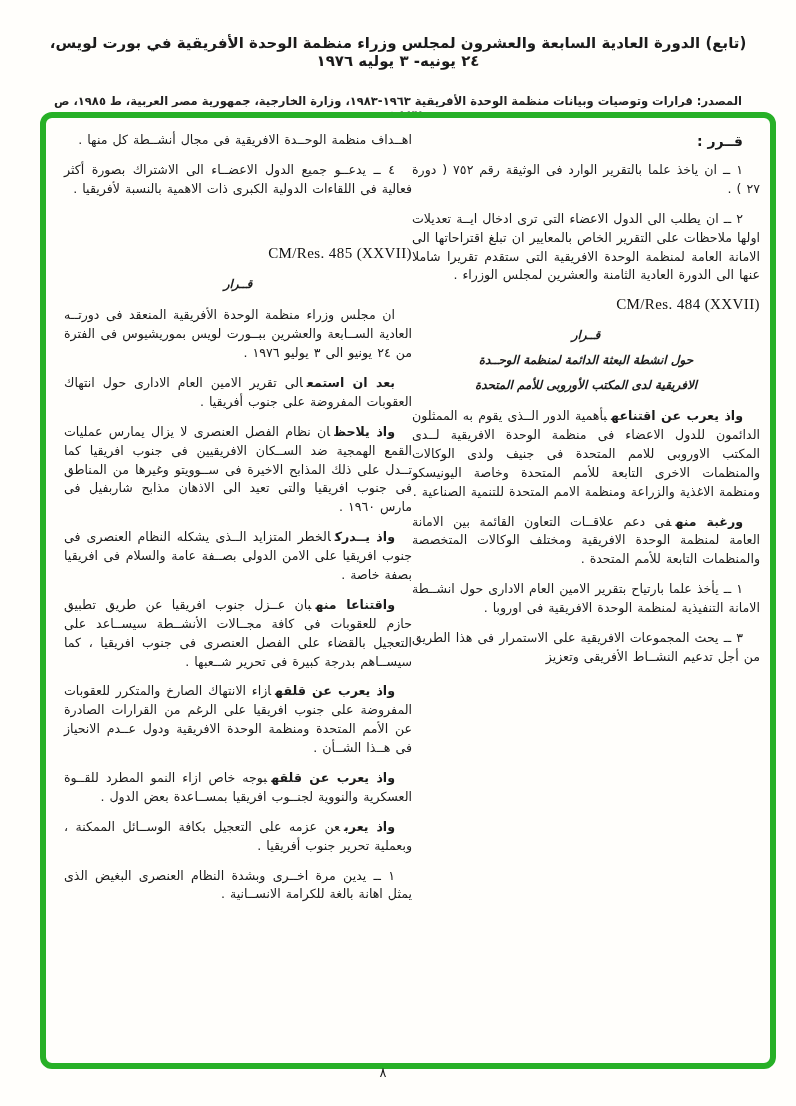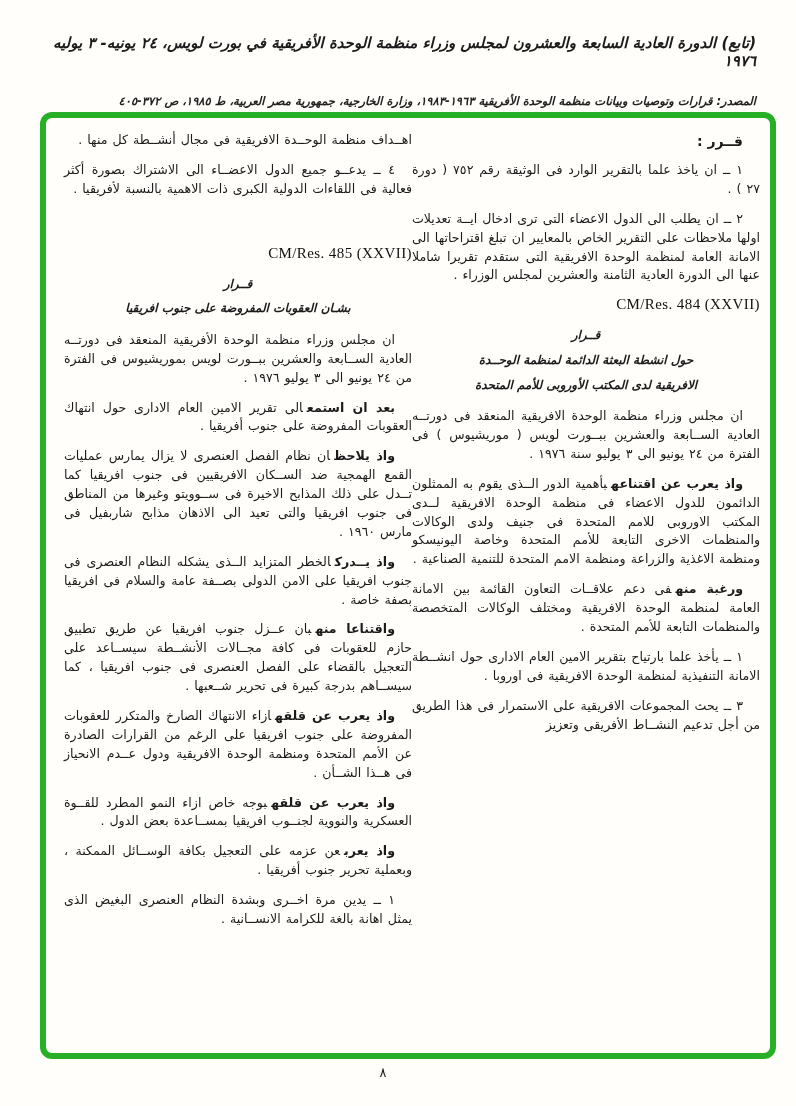--- a/index.html
+++ b/index.html
@@ -6,31 +6,31 @@
   body {
     width: 796px; height: 1106px;
     background: #fffefb;
     font-family: "DejaVu Sans", sans-serif;
     color: #1b1b1b;
     position: relative;
     overflow: hidden;
   }
   .header {
     position: absolute; top: 34px; left: 40px; right: 40px;
-    direction: rtl; text-align: right; font-style: italic;
+    direction: rtl; text-align: center;
   }
   .header-line1 { font-weight: bold; font-size: 15px; letter-spacing: 0; }
   .header-line2 { font-weight: bold; font-size: 11.5px; margin-top: 24px; color: #222; }
   .frame {
     position: absolute; top: 112px; left: 40px;
     width: 704px; height: 922px;
     border: 6px solid #27b027;
     border-radius: 12px;
     background: #fffefb;
-    padding: 13px 10px 0 10px;
+    padding: 13px 10px 10px 10px;
     overflow: hidden;
   }
   .columns {
     display: flex; flex-direction: row; height: 100%;
   }
   .col { width: 348px; direction: rtl; }
   .col-left  { margin-left: 8px; }
   .col-right { margin-right: 0; }
   .para, .item {
     text-align: justify;
@@ -77,21 +77,20 @@
   <div class="columns">
 
     <div class="col col-left">
       <p class="para no-indent">اهــداف منظمة الوحــدة الافريقية فى مجال أنشــطة كل منها .</p>
       <p class="item">٤ ــ يدعــو جميع الدول الاعضــاء الى الاشتراك بصورة أكثر فعالية فى اللقاءات الدولية الكبرى ذات الاهمية بالنسبة لأفريقيا .</p>
 
       <div class="res-code res-code-gap">CM/Res. 485 (XXVII)</div>
 
       <div class="decree-title">
         <div>قــرار</div>
-        <div>بشـان العقوبات المفروضة على جنوب افريقيا</div>
       </div>
 
       <p class="para"><b class="lead"></b><span>ان مجلس وزراء منظمة الوحدة الأفريقية المنعقد فى دورتــه العادية الســابعة والعشرين ببــورت لويس بموريشيوس فى الفترة من ٢٤ يونيو الى ٣ يوليو ١٩٧٦ .</span></p>
       <p class="para"><b class="lead">بعد ان استمع</b><span>الى تقرير الامين العام الادارى حول انتهاك العقوبات المفروضة على جنوب أفريقيا .</span></p>
       <p class="para"><b class="lead">واذ يلاحظ</b><span>ان نظام الفصل العنصرى لا يزال يمارس عمليات القمع الهمجية ضد الســكان الافريقيين فى جنوب افريقيا كما تــدل على ذلك المذابح الاخيرة فى ســوويتو وغيرها من المناطق فى جنوب افريقيا والتى تعيد الى الاذهان مذابح شاربفيل فى مارس ١٩٦٠ .</span></p>
       <p class="para"><b class="lead">واذ يــدرك</b><span>الخطر المتزايد الــذى يشكله النظام العنصرى فى جنوب افريقيا على الامن الدولى بصــفة عامة والسلام فى افريقيا بصفة خاصة .</span></p>
       <p class="para"><b class="lead">واقتناعا منه</b><span>بان عــزل جنوب افريقيا عن طريق تطبيق حازم للعقوبات فى كافة مجــالات الأنشــطة سيســاعد على التعجيل بالقضاء على الفصل العنصرى فى جنوب افريقيا ، كما سيســاهم بدرجة كبيرة فى تحرير شــعبها .</span></p>
       <p class="para"><b class="lead">واذ يعرب عن قلقه</b><span>ازاء الانتهاك الصارخ والمتكرر للعقوبات المفروضة على جنوب افريقيا على الرغم من القرارات الصادرة عن الأمم المتحدة ومنظمة الوحدة الافريقية ودول عــدم الانحياز فى هــذا الشــأن .</span></p>
       <p class="para"><b class="lead">واذ يعرب عن قلقه</b><span>بوجه خاص ازاء النمو المطرد للقــوة العسكرية والنووية لجنــوب افريقيا بمســاعدة بعض الدول .</span></p>
       <p class="para"><b class="lead">واذ يعرب</b><span>عن عزمه على التعجيل بكافة الوســائل الممكنة ، وبعملية تحرير جنوب أفريقيا .</span></p>
@@ -104,21 +103,20 @@
       <p class="item">٢ ــ ان يطلب الى الدول الاعضاء التى ترى ادخال ايــة تعديلات اولها ملاحظات على التقرير الخاص بالمعايير ان تبلغ اقتراحاتها الى الامانة العامة لمنظمة الوحدة الافريقية التى ستقدم تقريرا شاملا عنها الى الدورة العادية الثامنة والعشرين لمجلس الوزراء .</p>
 
       <div class="res-code">CM/Res. 484 (XXVII)</div>
 
       <div class="decree-title">
         <div>قــرار</div>
         <div>حول انشطة البعثة الدائمة لمنظمة الوحــدة</div>
         <div>الافريقية لدى المكتب الأوروبى للأمم المتحدة</div>
       </div>
 
-      <p class="para"><b class="lead"></b><span>ان مجلس وزراء منظمة الوحدة الافريقية المنعقد فى دورتــه العادية الســابعة والعشرين ببــورت لويس ( موريشيوس ) فى الفترة من ٢٤ يونيو الى ٣ يوليو سنة ١٩٧٦ .</span></p>
       <p class="para"><b class="lead">واذ يعرب عن اقتناعه</b><span>بأهمية الدور الــذى يقوم به الممثلون الدائمون للدول الاعضاء فى منظمة الوحدة الافريقية لــدى المكتب الاوروبى للامم المتحدة فى جنيف ولدى الوكالات والمنظمات الاخرى التابعة للأمم المتحدة وخاصة اليونيسكو ومنظمة الاغذية والزراعة ومنظمة الامم المتحدة للتنمية الصناعية .</span></p>
       <p class="para"><b class="lead">ورغبة منه</b><span>فى دعم علاقــات التعاون القائمة بين الامانة العامة لمنظمة الوحدة الافريقية ومختلف الوكالات المتخصصة والمنظمات التابعة للأمم المتحدة .</span></p>
       <p class="item">١ ــ يأخذ علما بارتياح بتقرير الامين العام الادارى حول انشــطة الامانة التنفيذية لمنظمة الوحدة الافريقية فى اوروبا .</p>
       <p class="item">٣ ــ يحث المجموعات الافريقية على الاستمرار فى هذا الطريق من أجل تدعيم النشــاط الأفريقى وتعزيز</p>
     </div>
 
   </div>
 </div>
 
 <div class="page-number">٨</div>

